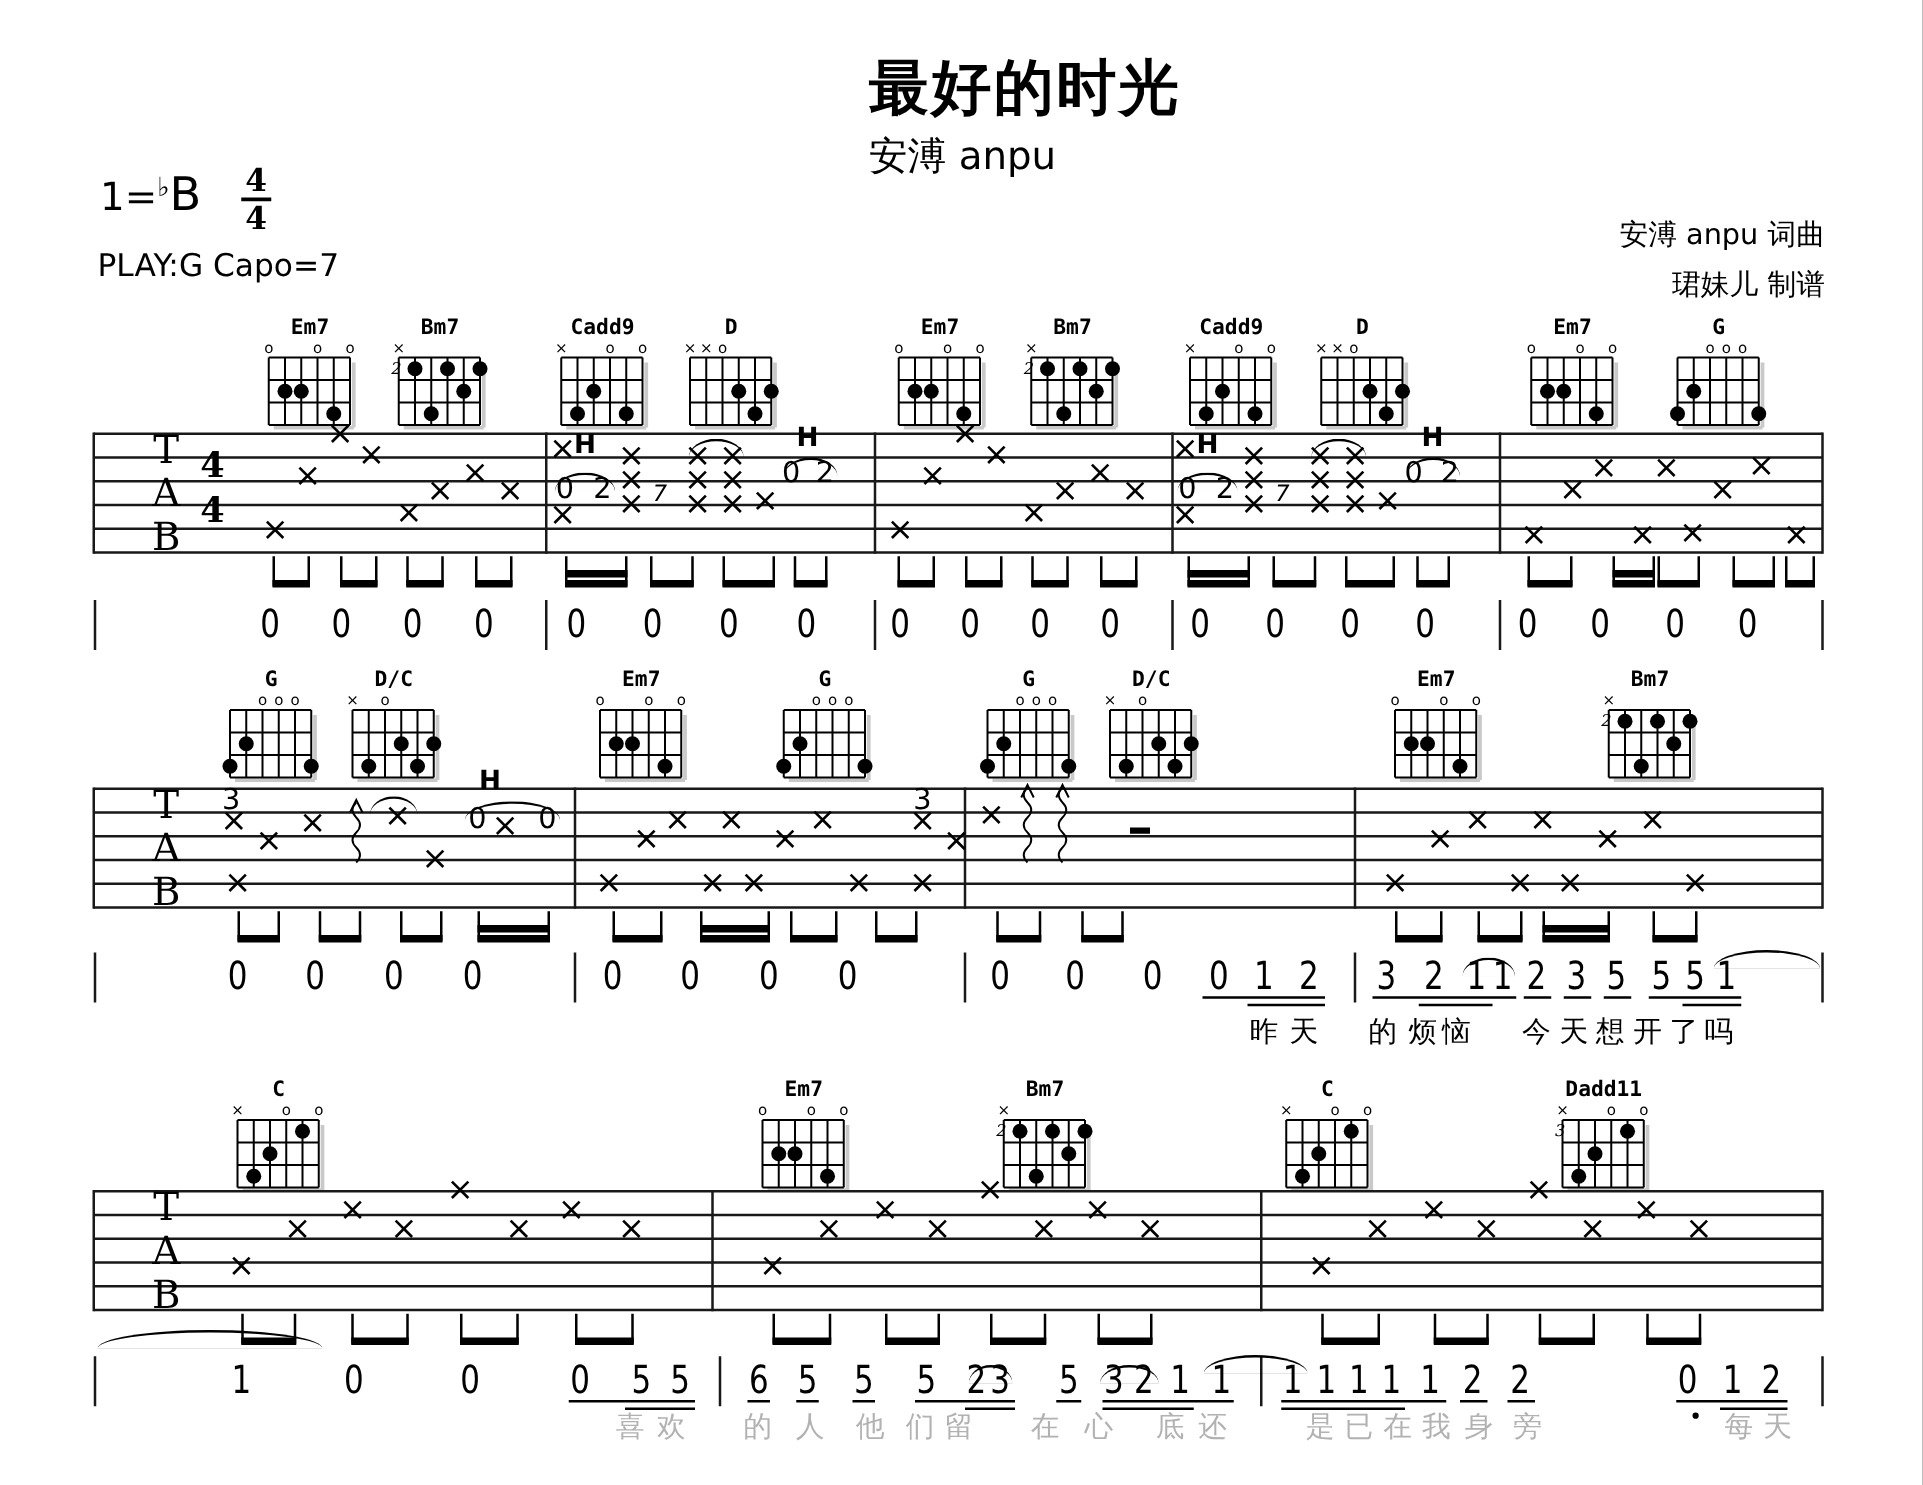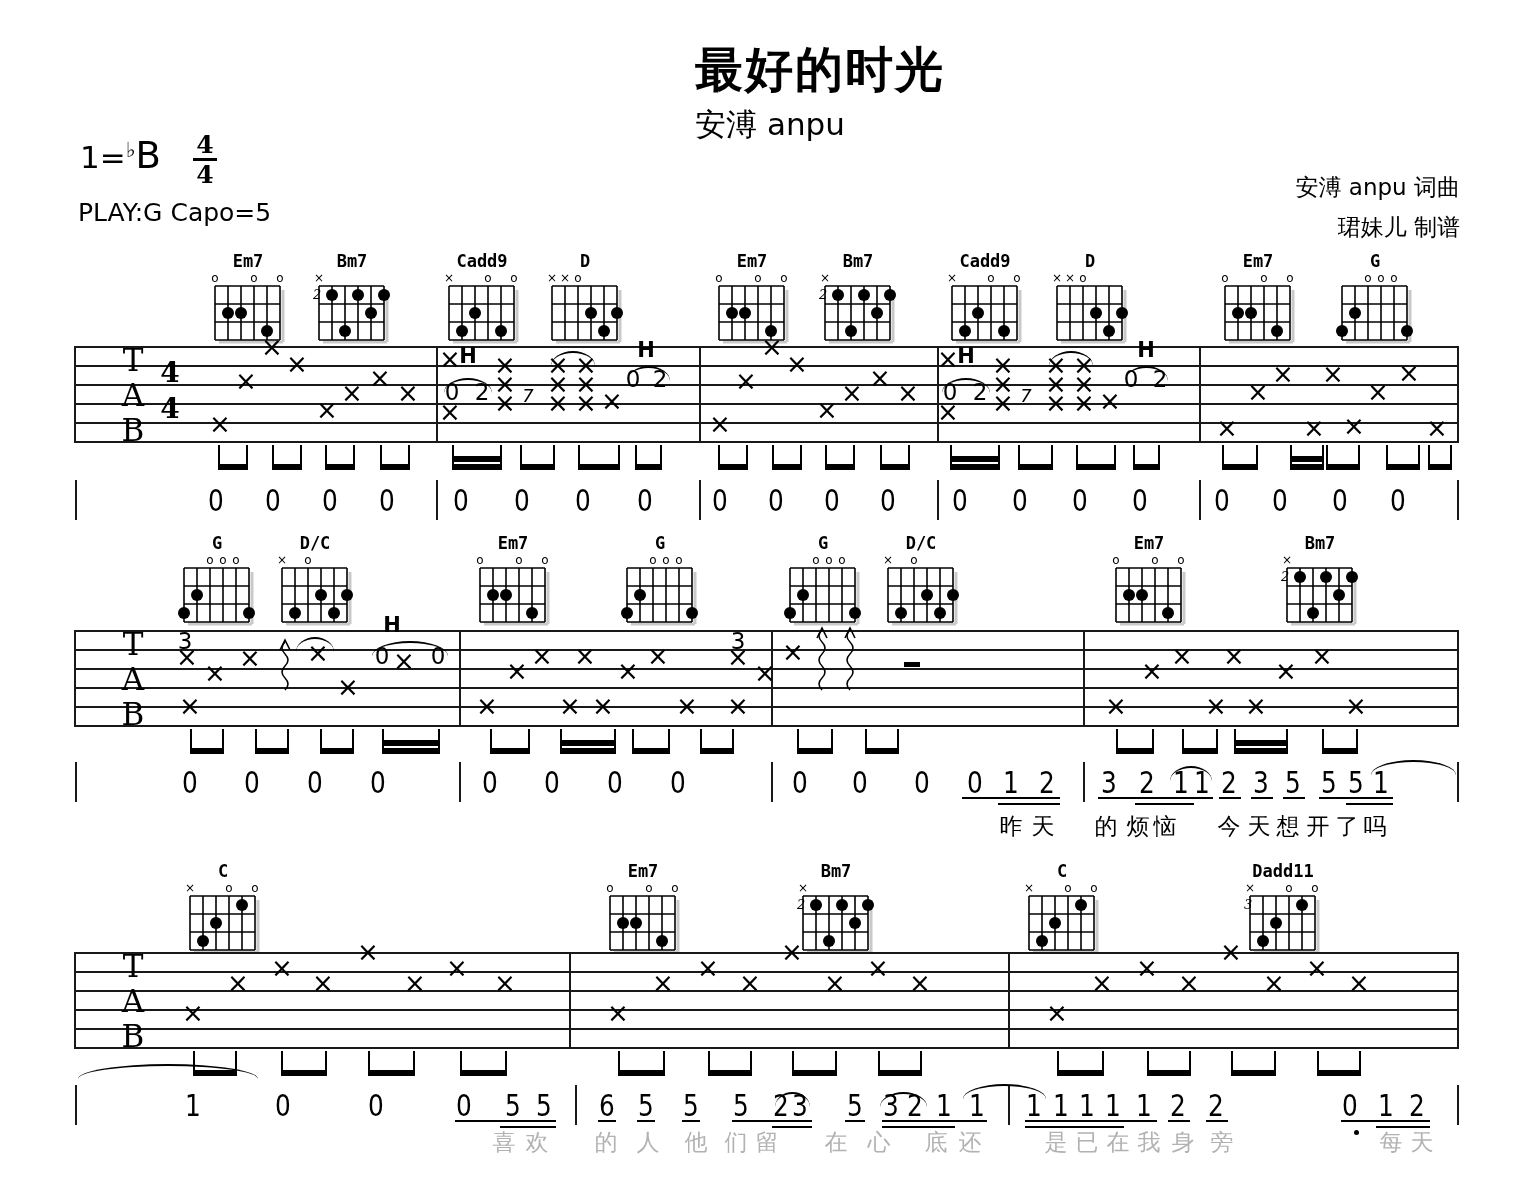--- a/index.html
+++ b/index.html
@@ -39,21 +39,21 @@
 </head>
 <body>
 
 <div class="page" id="page">
   <div class="abs title">最好的时光</div>
   <div class="abs subtitle">安溥 anpu</div>
   <div class="abs keysig">
     <span>1=</span><span class="flat">♭</span><span class="keynote">B</span>
     <span class="frac"><span>4</span><span class="fracline"></span><span>4</span></span>
   </div>
-  <div class="abs playcapo">PLAY:G Capo=5</div>
+  <div class="abs playcapo">PLAY:G Capo=7</div>
   <div class="abs credit" style="left:1060px;top:172px;">安溥 anpu 词曲</div>
   <div class="abs credit" style="left:1060px;top:212px;">珺妹儿 制谱</div>
   <div id="score">
       <div class="abs chord" style="left: 203px; top: 252px;"><svg width="90" height="96" xmlns="http://www.w3.org/2000/svg">
           <text x="45" y="15" text-anchor="middle" font-family="DejaVu Sans Mono, monospace" font-size="17" font-weight="bold" fill="#000">Em7</text>
           <path d="M80 38 L80 90 M16 90 L80 90" stroke="#c9c9c9" stroke-width="3" fill="none"></path>
           <line x1="12" y1="34" x2="12" y2="88" stroke="#000" stroke-width="1.6"></line>
           <text x="12" y="30" text-anchor="middle" font-size="12" font-family="DejaVu Sans, sans-serif" fill="#000">o</text>
           <line x1="25" y1="34" x2="25" y2="88" stroke="#000" stroke-width="1.6"></line>
           <line x1="38" y1="34" x2="38" y2="88" stroke="#000" stroke-width="1.6"></line>

